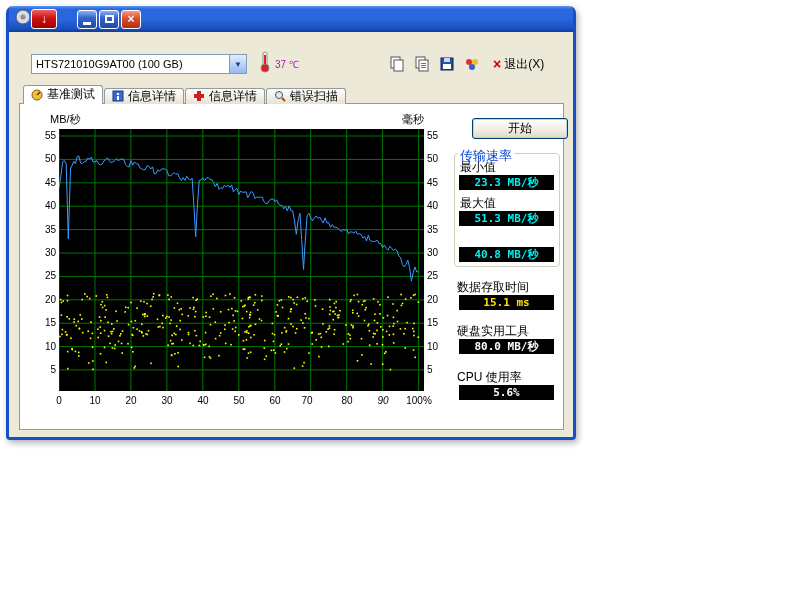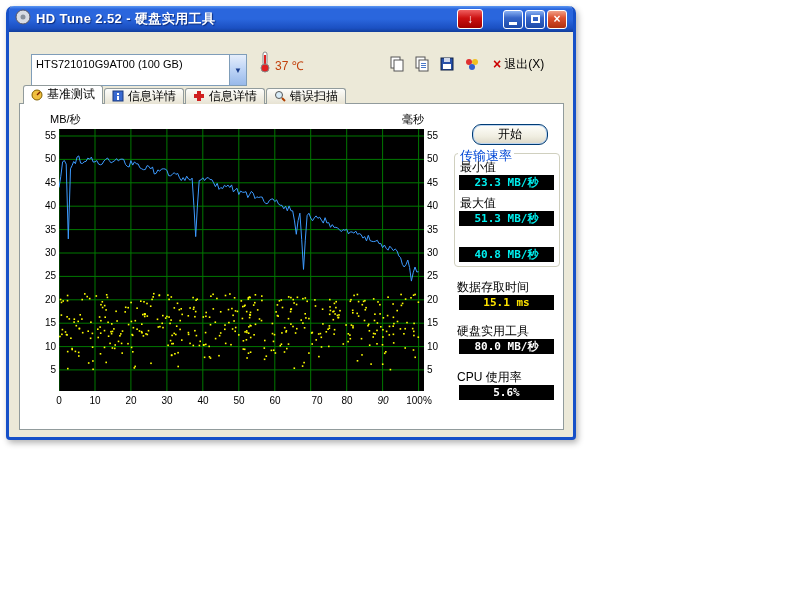--- a/index.html
+++ b/index.html
@@ -17,29 +17,29 @@
   .tb-buttons{display:flex;align-items:center;gap:2px}
   .tb-btn{width:20px;height:19px;border-radius:3px;border:1px solid #fff;
     display:flex;align-items:center;justify-content:center;font-size:12px;font-weight:bold;color:#fff;line-height:1}
   .btn-blue{background:linear-gradient(180deg,#8ab1f3,#3665c8 40%,#1e4aa8)}
   .btn-red{background:linear-gradient(180deg,#f0a088,#dd5130 40%,#b03010)}
   .btn-capture{width:26px;height:20px;margin-right:18px;
     background:linear-gradient(180deg,#f06060,#cc1111 45%,#a00000)}
   .min-glyph{width:8px;height:3px;background:#fff;margin-top:9px}
   .max-glyph{width:9px;height:8px;border:2px solid #fff}
 
-  .combo{position:absolute;left:22px;top:48px;width:216px;height:32px;display:flex;
+  .combo{position:absolute;left:22px;top:48px;width:216px;height:20px;display:flex;
     border:1px solid #7f9db9;background:#fff}
   .combo-text{flex:1;font-size:11px;padding:3px 4px;white-space:nowrap;overflow:hidden}
   .combo-btn{width:17px;background:linear-gradient(#e6eefb,#bcd3f5 50%,#98b9ea);
     border-left:1px solid #7f9db9;display:flex;align-items:center;justify-content:center;
     color:#1a3e8c;font-size:8px}
 
   .thermo{position:absolute;left:250px;top:45px}
-  .temp-text{position:absolute;left:266px;top:51px;font-size:12px;color:#c2410c}
+  .temp-text{position:absolute;left:266px;top:51px;font-size:10px;color:#a21caf}
 
   .tool-icons{position:absolute;left:378px;top:49px;display:flex;gap:5px}
   .tool-icon{width:20px;height:18px;display:flex;align-items:center;justify-content:center}
 
   .exit-btn{position:absolute;left:484px;top:48px;height:20px;display:flex;align-items:center;gap:3px;font-size:12px;color:#000}
   .exit-x{color:#cc0000;font-weight:bold;font-size:14px;line-height:1}
 
   .tabstrip{position:absolute;left:14px;top:79px;display:flex;align-items:flex-end;height:19px;z-index:5}
   .tab{display:flex;align-items:center;gap:4px;padding:1px 7px 2px;font-size:12px;color:#000;
     background:linear-gradient(#fdfdfb,#e7e3d3);border:1px solid #919b9c;border-bottom:none;
@@ -58,22 +58,22 @@
   .yticks-right{left:407px}
   .ytick{position:absolute;width:100%}
   .yticks-left .ytick{text-align:right}
   .yticks-right .ytick{text-align:left}
 
   .plot-wrap{position:absolute;left:39px;top:25px;width:365px;height:262px}
 
   .xticks{position:absolute;left:39px;top:291px;width:365px;height:14px;font-size:10px;color:#000}
   .xtick{position:absolute;transform:translateX(-50%)}
 
-  .start-btn{position:absolute;left:452px;top:20px;width:76px;height:21px;font-size:12px;color:#000;
-    background:linear-gradient(#fefefb,#f0eee1 60%,#dcd8c8);border:1px solid #003c74;border-radius:9px;
+  .start-btn{position:absolute;left:452px;top:14px;width:96px;height:21px;font-size:12px;color:#000;
+    background:linear-gradient(#fefefb,#f0eee1 60%,#dcd8c8);border:1px solid #003c74;border-radius:3px;
     box-shadow:inset 0 0 0 1px #bcd4f0;display:flex;align-items:center;justify-content:center}
 
   .groupbox{position:absolute;left:434px;top:49px;width:106px;height:114px;border:1px solid #d0d0bf;border-radius:4px}
   .group-title{position:absolute;left:438px;top:43px;background:#fff;padding:0 2px;font-size:13px;color:#0046d5;white-space:nowrap}
 
   .rlabel{position:absolute;font-size:12px;color:#000;white-space:nowrap}
   .rbox{position:absolute;width:95px;height:15px;background:#000;
     font:bold 11px "DejaVu Sans Mono",monospace;text-align:center;line-height:15px}
   .c-cyan{color:#00f0f0}
   .c-yellow{color:#ffe400}
@@ -97,21 +97,20 @@
 
 <div class="window" data-name="hdtune-window">
 
   <div class="titlebar" data-name="titlebar">
     <span class="app-icon" data-name="app-icon">
       <svg width="16" height="16">
           <circle cx="8" cy="8" r="7" fill="#d8dce4" stroke="#556"></circle>
           <circle cx="8" cy="8" r="2.5" fill="#88909c"></circle>
         </svg>
     </span>
-    <span class="title-text" data-name="window-title">HD Tune 2.52 - 硬盘实用工具</span>
     <div class="tb-buttons" data-name="titlebar-buttons">
       <div class="tb-btn btn-capture" data-name="capture-button">
         <span data-name="down-arrow-icon">↓</span>
       </div>
       <div class="tb-btn btn-blue" data-name="minimize-button">
         <span class="min-glyph" data-name="minimize-icon"></span>
       </div>
       <div class="tb-btn btn-blue" data-name="maximize-button">
         <span class="max-glyph" data-name="maximize-icon"></span>
       </div>
@@ -701,21 +700,21 @@
         <div class="ytick" data-name="y-tick-label" style="top: 1px;">55</div>
       </div>
     <div class="xticks" id="xticks" data-name="x-axis">
         <div class="xtick" data-name="x-tick-label" style="left: 0px;">0</div>
         <div class="xtick" data-name="x-tick-label" style="left: 36px;">10</div>
         <div class="xtick" data-name="x-tick-label" style="left: 72px;">20</div>
         <div class="xtick" data-name="x-tick-label" style="left: 108px;">30</div>
         <div class="xtick" data-name="x-tick-label" style="left: 144px;">40</div>
         <div class="xtick" data-name="x-tick-label" style="left: 180px;">50</div>
         <div class="xtick" data-name="x-tick-label" style="left: 216px;">60</div>
-        <div class="xtick" data-name="x-tick-label" style="left: 258px;">70</div>
+        <div class="xtick" data-name="x-tick-label" style="left: 248px;">70</div>
         <div class="xtick" data-name="x-tick-label" style="left: 288px;">80</div>
         <div class="xtick" data-name="x-tick-label" style="left: 324px; font-style: italic;">90</div>
         <div class="xtick" data-name="x-tick-label" style="left: 360px;">100%</div>
       </div>
 
     <div class="start-btn" data-name="start-button">开始</div>
 
     <div class="groupbox" data-name="transfer-rate-group"></div>
     <span class="group-title" data-name="transfer-rate-title">传输速率</span>
 

